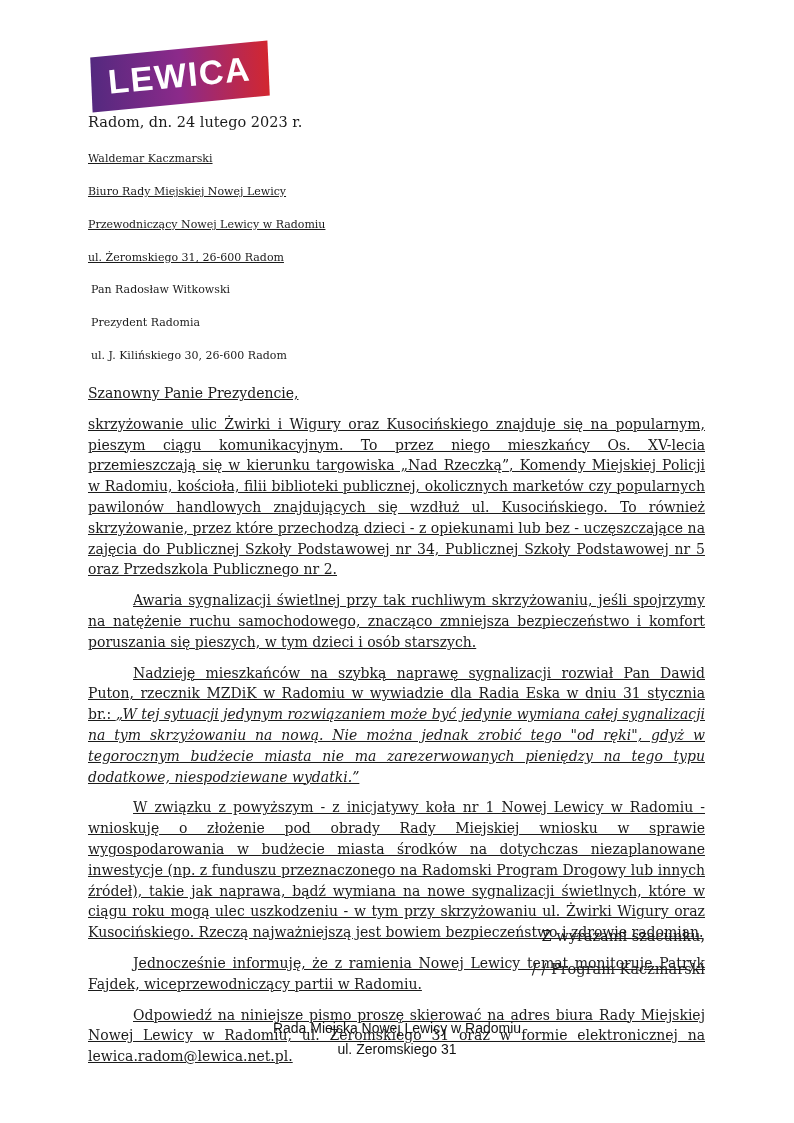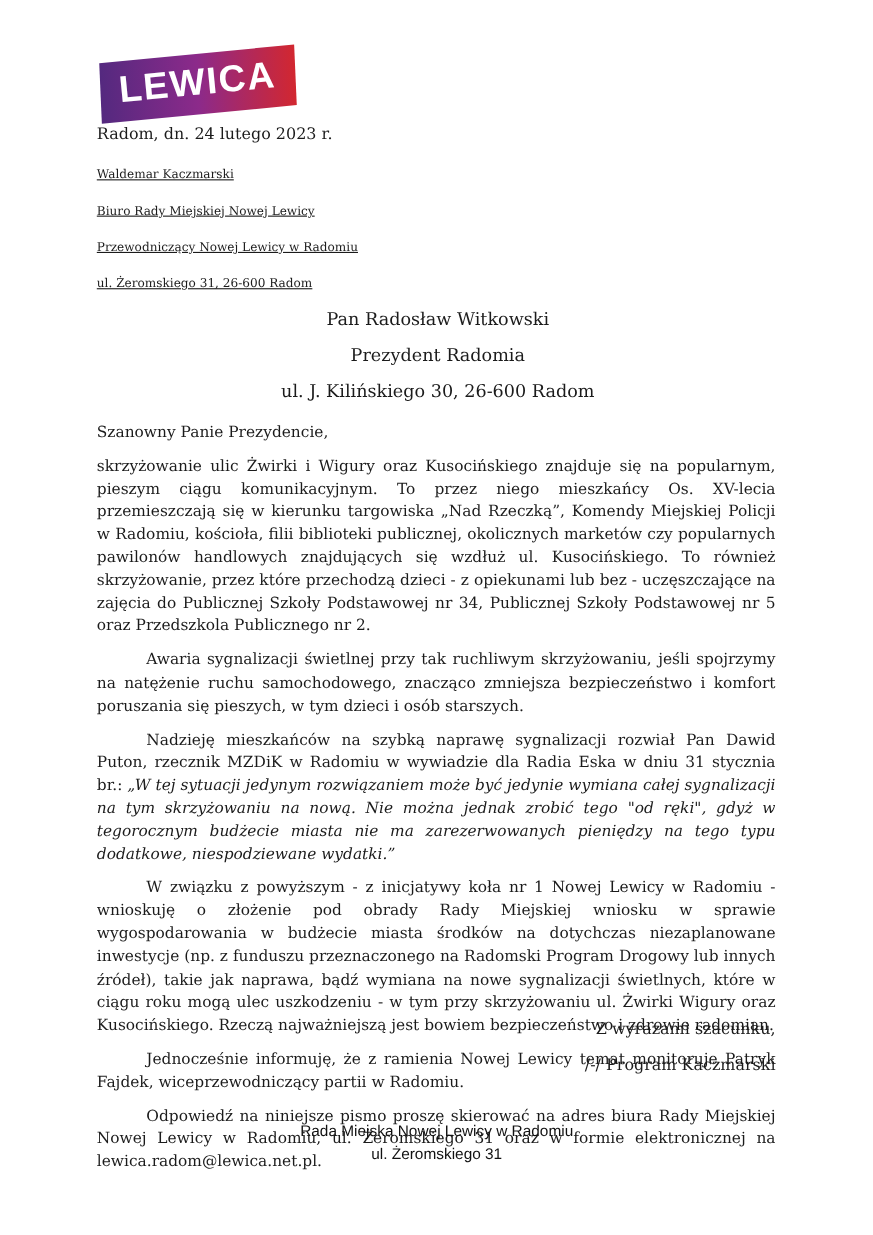--- a/index.html
+++ b/index.html
@@ -49,35 +49,36 @@
     left: 88px;
     line-height: 33px;
     font-size: 11px;
     text-decoration: underline;
   }
   .recipient-block {
     position: absolute;
     top: 273px;
     left: 91px;
     right: 89px;
-    text-align: center;
+    text-align: left;
     line-height: 33px;
-    font-size: 16px;
+    font-size: 11px;
   }
   .letter-body {
     position: absolute;
     top: 383px;
     left: 88px;
     width: 617px;
   }
   .letter-body p {
     margin: 0 0 10px 0;
     line-height: 20.8px;
     text-align: justify;
     font-size: 14px;
+    text-decoration: underline;
   }
   .salutation { text-align: left; text-indent: 0; }
   .para { text-indent: 45px; }
   .para.no-indent { text-indent: 0; }
   .quote-italic { font-style: italic; }
   .closing-block {
     position: absolute;
     top: 920px;
     left: 88px;
     right: 89px;

